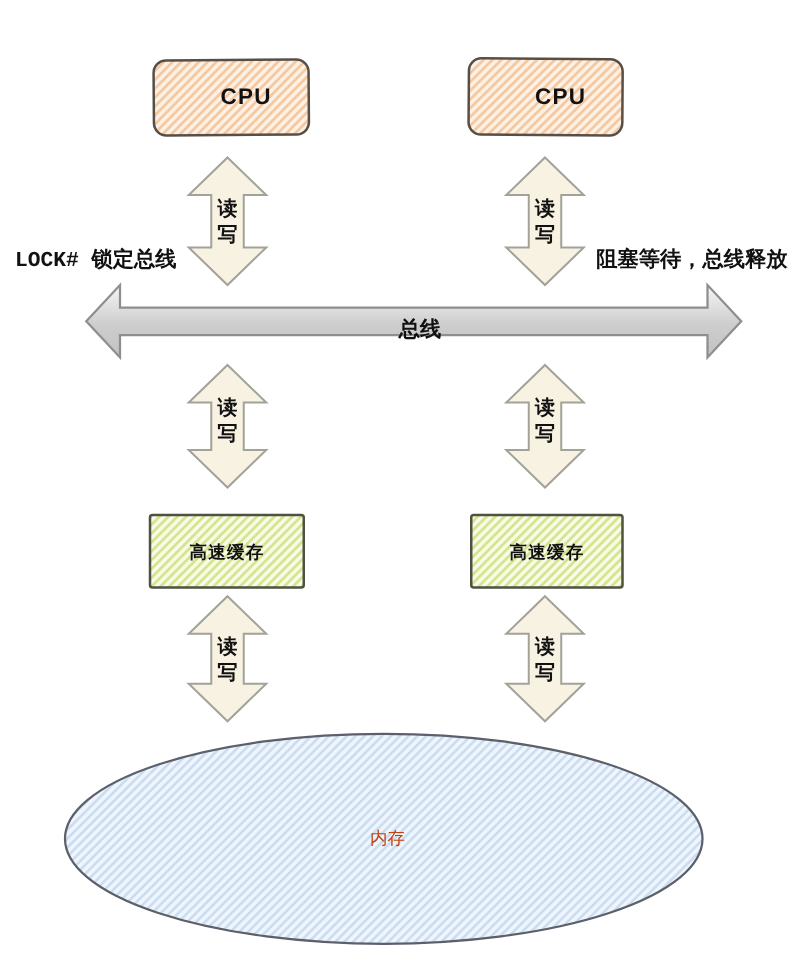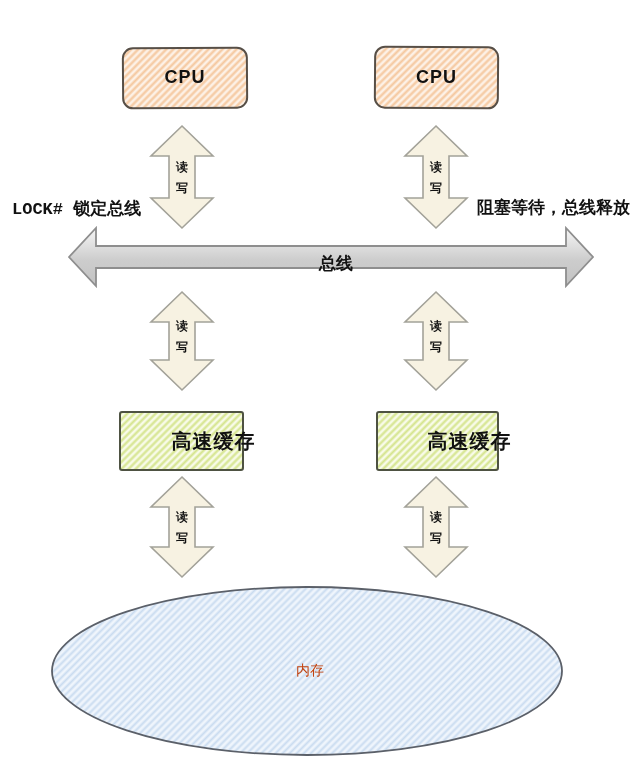--- a/index.html
+++ b/index.html
@@ -13,24 +13,24 @@
   .layer{position:absolute;left:0;top:0;}
   .label{
     position:absolute;
     color:#111111;
     font-weight:bold;
     display:flex;align-items:center;justify-content:center;
     text-align:center;
     line-height:1.2;
     white-space:nowrap;
   }
-  .box-label{font-size:20px;letter-spacing:1px;margin-left:32px;}
-  .cpu-label{font-size:18px;letter-spacing:1px;}
+  .box-label{font-size:14px;letter-spacing:1px;}
+  .cpu-label{font-size:18px;letter-spacing:1px;margin-left:12px;}
   .rw-label{
-    font-size:12px;
+    font-size:16px;
     line-height:21px;
     width:18px;
     white-space:normal;
     word-break:break-all;
     display:block;
     text-align:center;
     font-weight:bold;
   }
   .annot-label{font-size:17px;}
   .bus-label{font-size:17px;width:100px;height:36px;}

